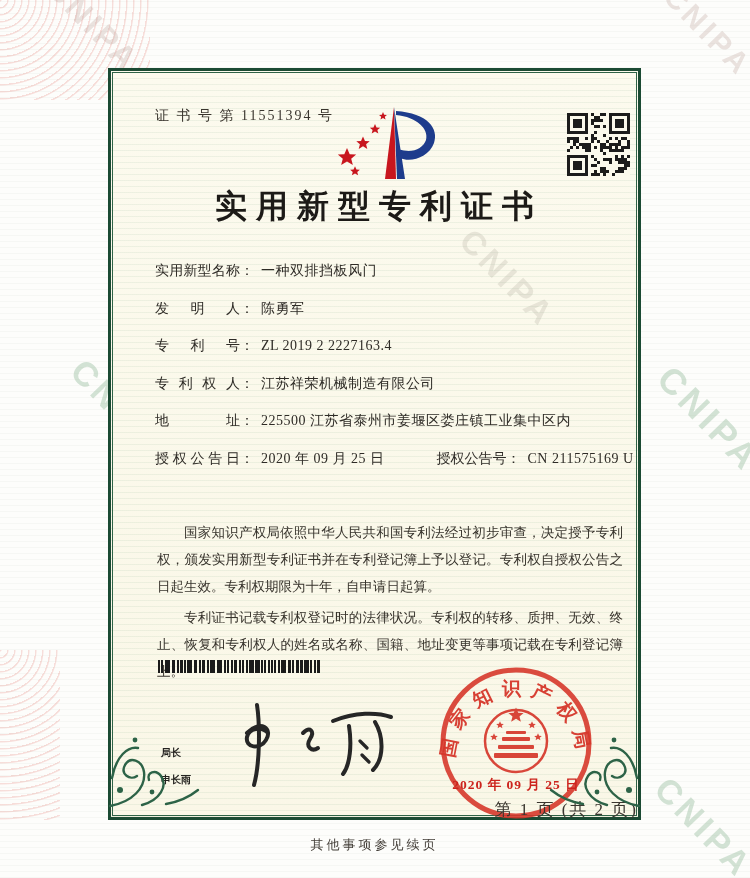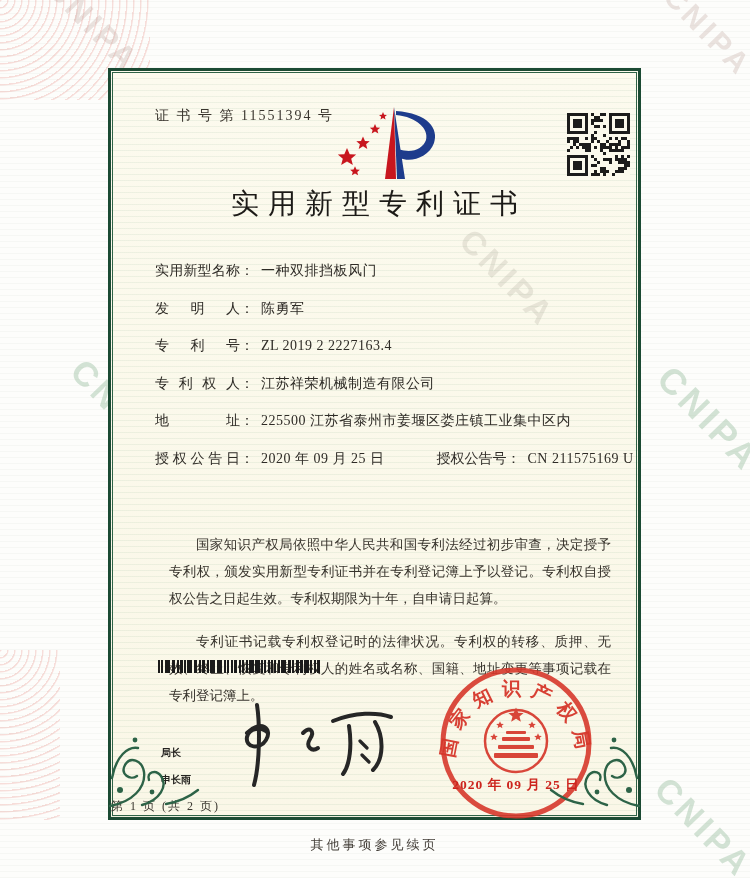--- a/index.html
+++ b/index.html
@@ -30,37 +30,37 @@
   }
   .page::before{
     content:"";position:absolute;left:1px;top:1px;right:1px;bottom:1px;
     border:1px solid #2e6246;pointer-events:none;
   }
   .cert-no{position:absolute;left:44px;top:36px;font-size:14px;color:#3a352e;letter-spacing:2px;}
   .logo{position:absolute;left:222px;top:34px;}
   .qr{position:absolute;left:456px;top:42px;}
   .title{
     position:absolute;left:0;top:114px;width:100%;text-align:center;
-    font-size:28px;font-weight:normal;color:#1c1a17;letter-spacing:9px;text-indent:9px;
+    font-size:32px;font-weight:bold;color:#1c1a17;letter-spacing:9px;text-indent:9px;
   }
   .fields{position:absolute;left:44px;top:188px;width:470px;font-size:14px;color:#2e2b26;}
   .frow{margin-bottom:14.5px;line-height:23px;white-space:nowrap;}
   .flabel{display:inline-block;width:85px;text-align:justify;text-align-last:justify;vertical-align:top;font-family:Liberation Serif, serif;}
   .fvalue{margin-left:7px;letter-spacing:0.5px;}
   .grant-second{margin-left:52px;}
   .paras{position:absolute;left:42px;top:444px;width:474px;font-size:13.5px;line-height:27px;
          color:#37332c;text-align:justify;}
-  .paras p{margin:16px;text-indent:2em;}
+  .paras p{margin:4px;text-indent:2em;}
   .barcode{position:absolute;left:47px;top:588px;}
   .signer{position:absolute;left:50px;top:668px;font-family:"Liberation Sans","DejaVu Sans",sans-serif;
           font-size:10px;font-weight:600;color:#24221f;line-height:27px;}
   .signature{position:absolute;left:106px;top:622px;}
   .seal{position:absolute;left:325px;top:592px;}
-  .footer-page{position:absolute;left:0;top:727px;width:100%;text-align:left;
-               font-size:12px;color:#3a362f;letter-spacing:2px;}
+  .footer-page{position:absolute;left:0;top:727px;width:100%;text-align:right;
+               font-size:17px;color:#3a362f;letter-spacing:2px;}
   .continuation{position:absolute;left:108px;top:836px;width:533px;text-align:center;
                 font-size:13px;color:#45403a;letter-spacing:3px;z-index:2;}
   .corner-orn{position:absolute;z-index:3;}
 </style>
 </head>
 <body>
 
 <div class="canvas">
 
   <div class="waves waves-red" style="left:0;top:0;width:150px;height:100px;"></div>

